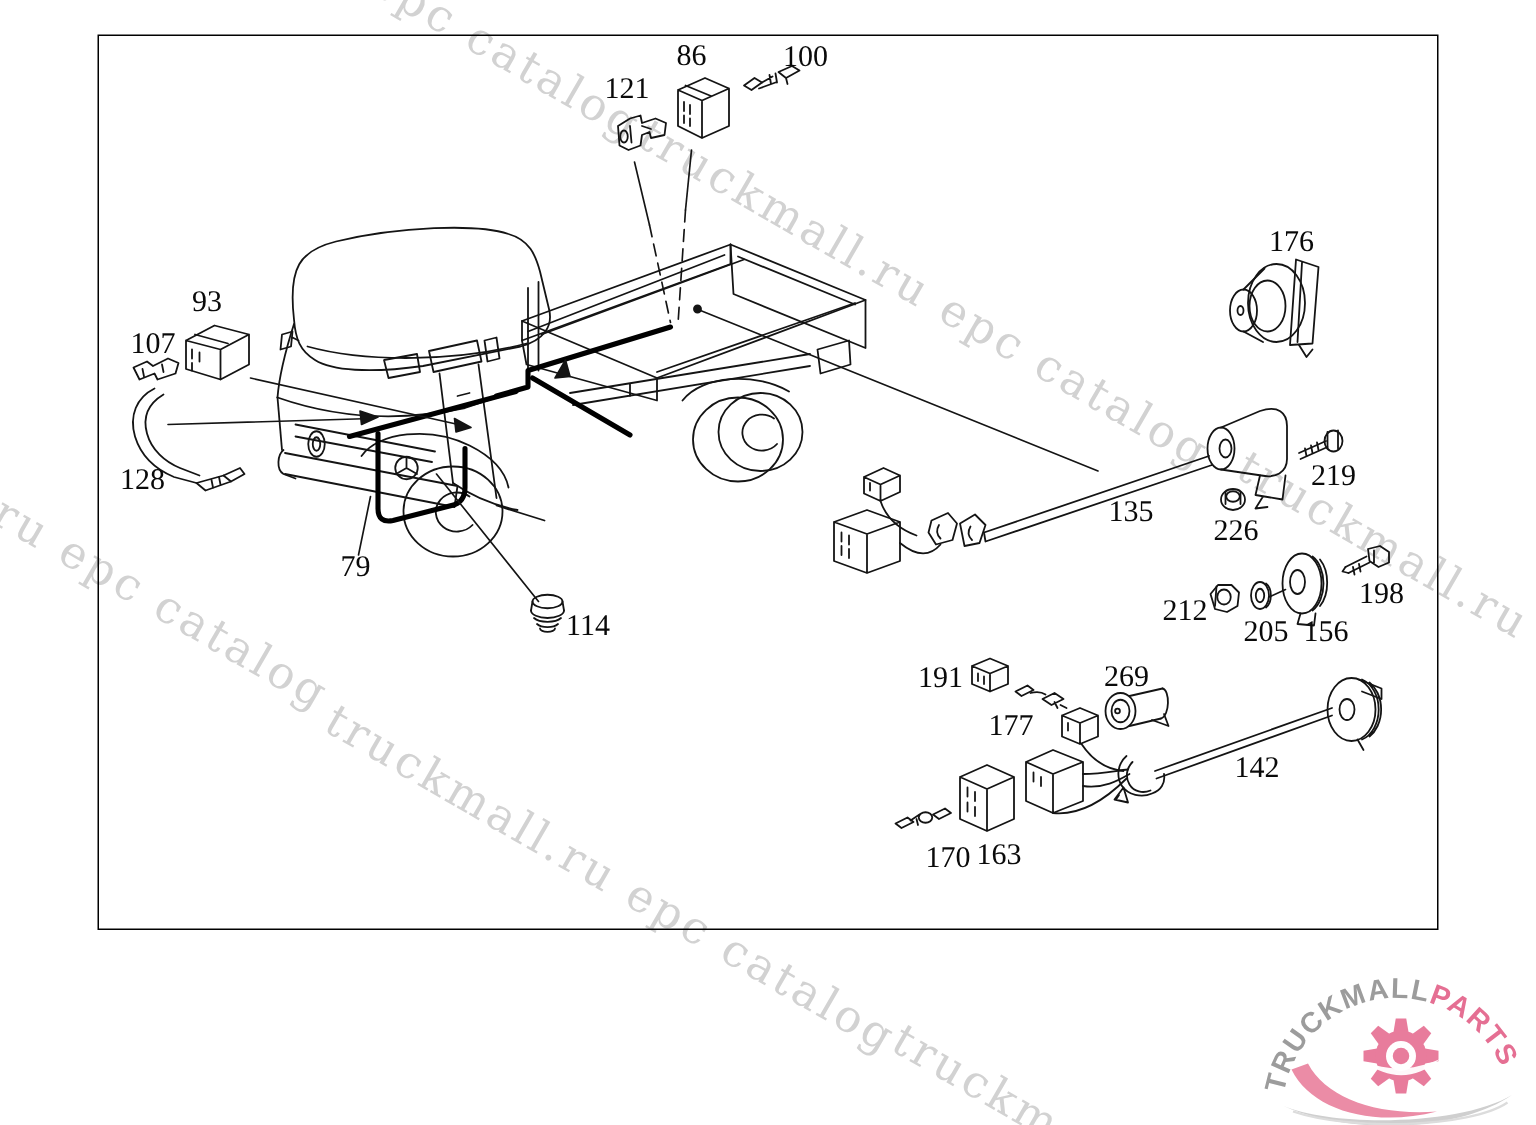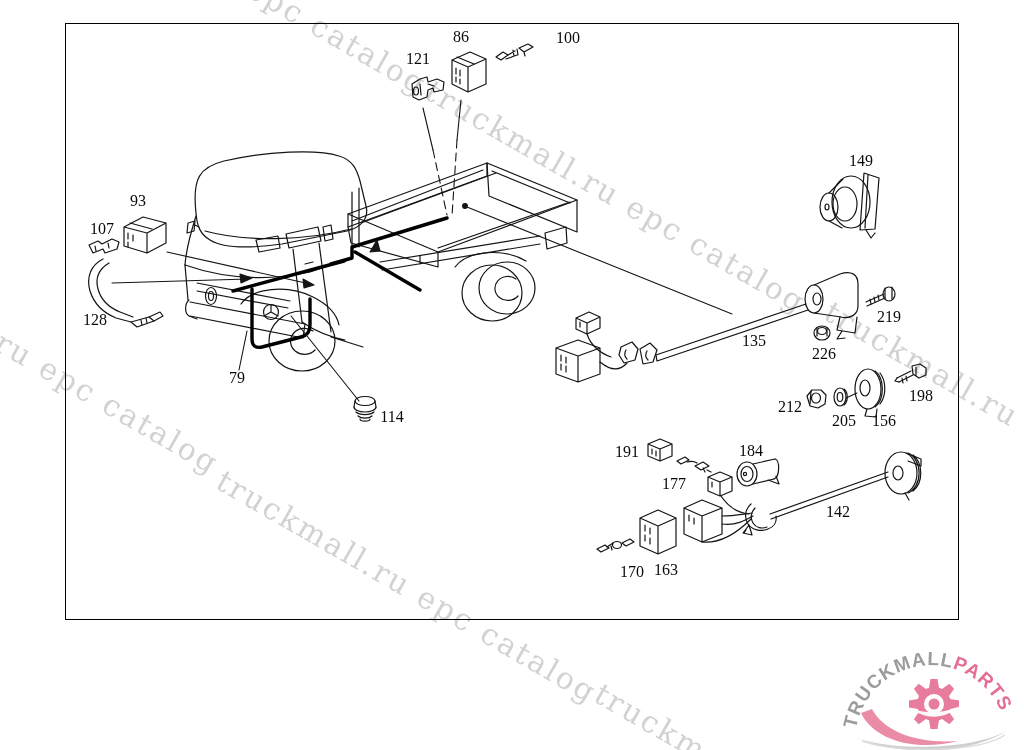--- a/index.html
+++ b/index.html
@@ -14,21 +14,21 @@
     transform:rotate(30deg);transform-origin:0 0;
     user-select:none;pointer-events:none;
   }
   .frame{
     position:absolute;left:65px;top:23px;width:894px;height:597px;
     border:1.6px solid #000;box-sizing:border-box;background:transparent;
   }
   svg.art{position:absolute;left:0;top:0;}
   .plabel{
     position:absolute;transform:translate(-50%,-50%);
-    font-size:16px;color:#0a0a0a;line-height:1;cursor:default;
+    font-size:20px;color:#0a0a0a;line-height:1;cursor:default;
   }
 </style>
 </head>
 <body>
 
 <div class="wm" style="left:58px;top:-145px">truckmall.ru epc catalog</div>
 <div class="wm" style="left:437px;top:73px">truckmall.ru epc catalog</div>
 <div class="wm" style="left:-150px;top:234px">truckmall.ru epc catalog</div>
 <div class="wm" style="left:228px;top:463px">truckmall.ru epc catalog</div>
 <div class="wm" style="left:836px;top:294px">truckmall.ru epc catalog</div>
@@ -299,31 +299,31 @@
       <textPath href="#logoArc" startOffset="0">
         <tspan fill="#9c9c9c">TRUCKMALL</tspan><tspan fill="#e56f93">PARTS</tspan>
       </textPath>
     </text>
   </g>
 </svg>
 
 <div class="plabel" style="left:237px;top:378px">79</div>
 <div class="plabel" style="left:461px;top:37px">86</div>
 <div class="plabel" style="left:138px;top:201px">93</div>
-<div class="plabel" style="left:568px;top:38px">100</div>
+<div class="plabel" style="left:537px;top:38px">100</div>
 <div class="plabel" style="left:102px;top:229px">107</div>
 <div class="plabel" style="left:392px;top:417px">114</div>
 <div class="plabel" style="left:418px;top:59px">121</div>
 <div class="plabel" style="left:95px;top:320px">128</div>
 <div class="plabel" style="left:754px;top:341px">135</div>
 <div class="plabel" style="left:838px;top:512px">142</div>
-<div class="plabel" style="left:861px;top:161px">149</div>
+<div class="plabel" style="left:861px;top:161px">176</div>
 <div class="plabel" style="left:884px;top:421px">156</div>
 <div class="plabel" style="left:666px;top:570px">163</div>
 <div class="plabel" style="left:632px;top:572px">170</div>
 <div class="plabel" style="left:674px;top:484px">177</div>
-<div class="plabel" style="left:751px;top:451px">184</div>
+<div class="plabel" style="left:751px;top:451px">269</div>
 <div class="plabel" style="left:627px;top:452px">191</div>
 <div class="plabel" style="left:921px;top:396px">198</div>
 <div class="plabel" style="left:844px;top:421px">205</div>
 <div class="plabel" style="left:790px;top:407px">212</div>
 <div class="plabel" style="left:889px;top:317px">219</div>
 <div class="plabel" style="left:824px;top:354px">226</div>
 
 </body></html>

